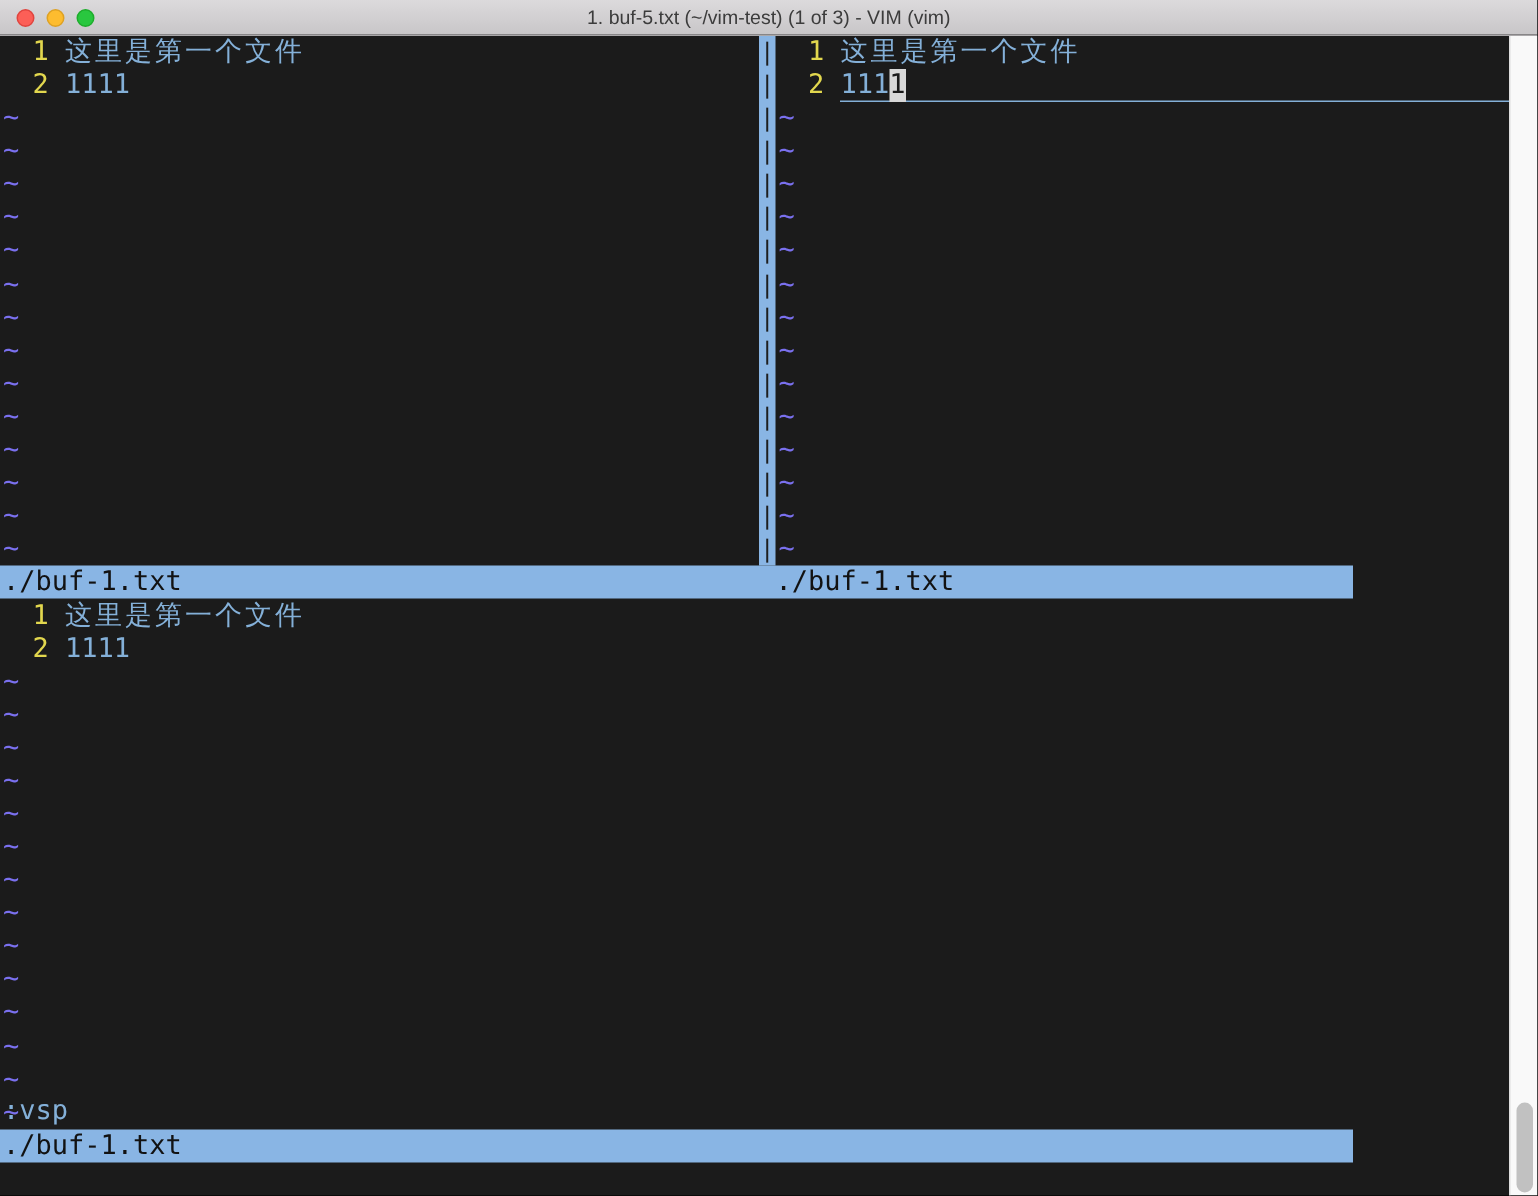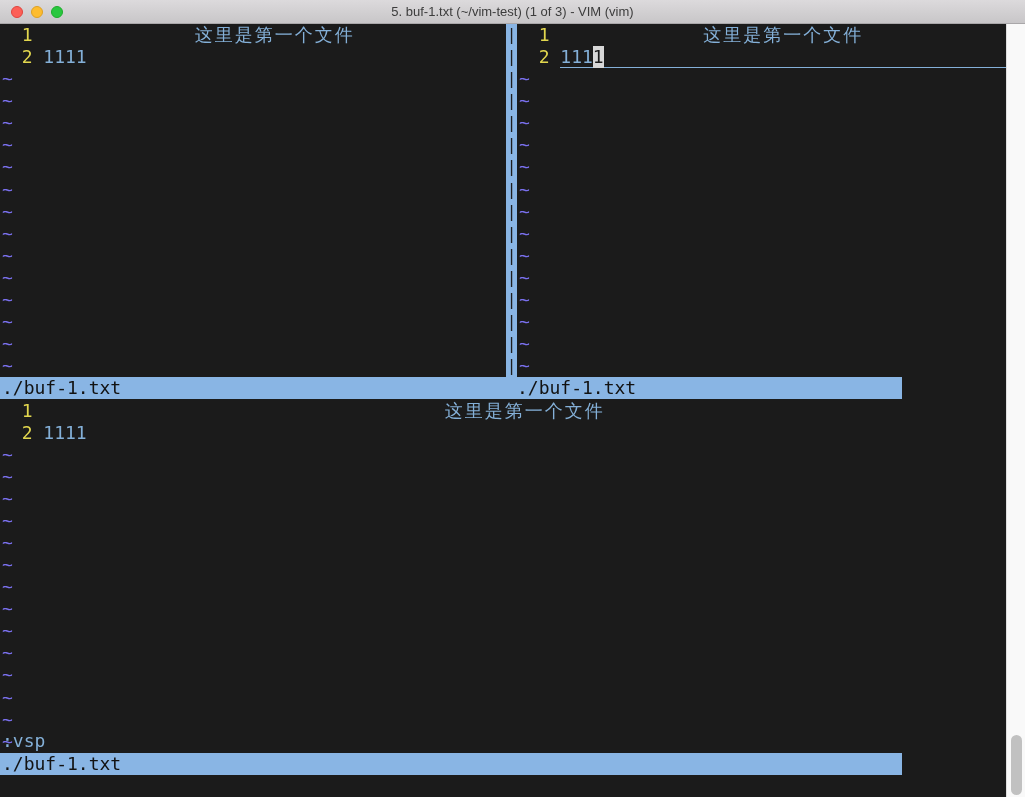--- a/index.html
+++ b/index.html
@@ -43,21 +43,21 @@
   .pane-top-right { left: 517px; top: 0; width: 489px; height: 353.4px; }
   .pane-bottom    { left: 0;   top: 375.5px; width: 1006px; height: 353.4px; }
   .vsep {
     position: absolute; left: 506px; top: 0; width: 11px; height: 353.4px;
     background: var(--status-bg); color: #1e1e1e; text-align: center; overflow: hidden;
   }
   .vsep .sep-row { height: var(--row-h); line-height: var(--row-h); font-size: 16px; }
   .row { display: flex; height: var(--row-h); }
   .gutter { display: inline-block; width: 4ch; color: var(--num-yellow); white-space: pre; flex: none; }
   .line-text { flex: 1 1 auto; white-space: pre; }
-  .line-text.cjk { letter-spacing: 2px; text-align: center; }
+  .line-text.cjk { letter-spacing: 2px; }
   .row.tilde { color: var(--tilde-purple); padding-left: 2px; }
   .cursorline { border-bottom: 1px solid var(--text-blue); }
   .cursor-block {
     display: inline-block; width: 1ch; background: var(--cursor-bg); color: #1a1a1a;
   }
   
   .statusline {
     position: absolute; left: 0; width: 902px; height: var(--row-h);
     background: var(--status-bg); color: var(--status-fg); white-space: pre;
   }
@@ -84,21 +84,21 @@
 <body>
 
 <div class="window">
 
   <div class="titlebar">
     <div class="traffic-lights">
       <span class="tl red"></span>
       <span class="tl yellow"></span>
       <span class="tl green"></span>
     </div>
-    <div class="title">5. buf-1.txt (~/vim-test) (1 of 3) - VIM (vim)</div>
+    <div class="title">1. buf-5.txt (~/vim-test) (1 of 3) - VIM (vim)</div>
   </div>
 
   <div class="vim-area">
 
     <div class="pane pane-top-left" id="pane-top-left"><div class="row"><span class="gutter">  1 </span><span class="line-text cjk">这里是第一个文件</span></div><div class="row"><span class="gutter">  2 </span><span class="line-text">1111</span></div><div class="row tilde">~</div><div class="row tilde">~</div><div class="row tilde">~</div><div class="row tilde">~</div><div class="row tilde">~</div><div class="row tilde">~</div><div class="row tilde">~</div><div class="row tilde">~</div><div class="row tilde">~</div><div class="row tilde">~</div><div class="row tilde">~</div><div class="row tilde">~</div><div class="row tilde">~</div><div class="row tilde">~</div></div>
 
     <div class="vsep" id="vsep">
         <div class="sep-row">|</div>
         <div class="sep-row">|</div>
         <div class="sep-row">|</div>

